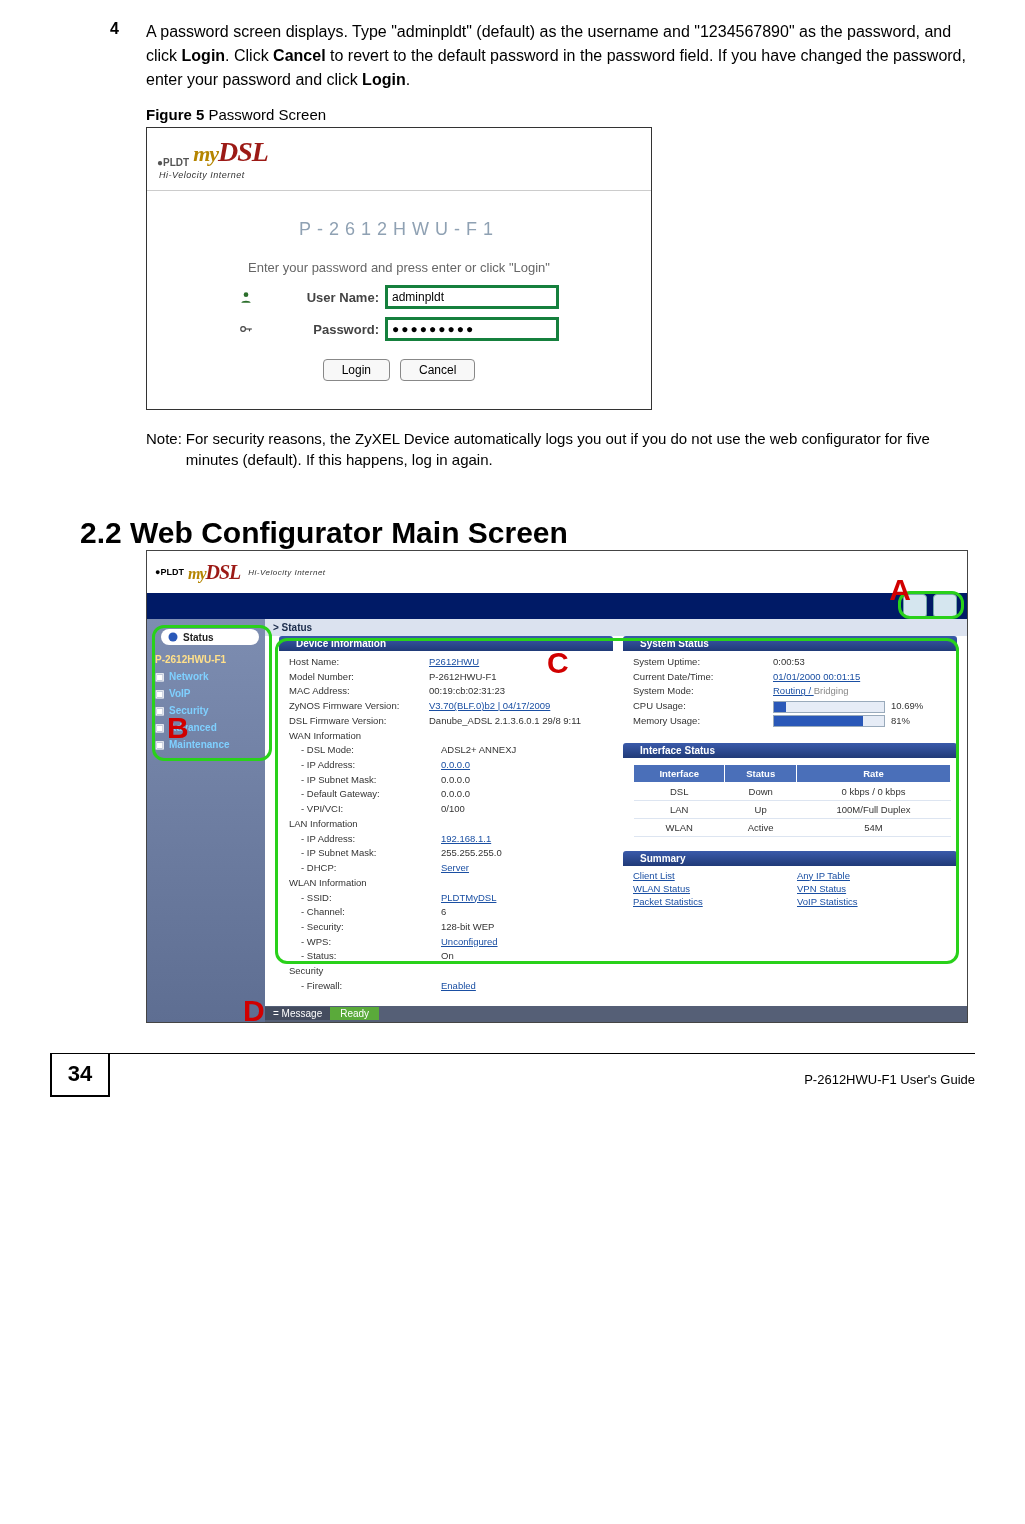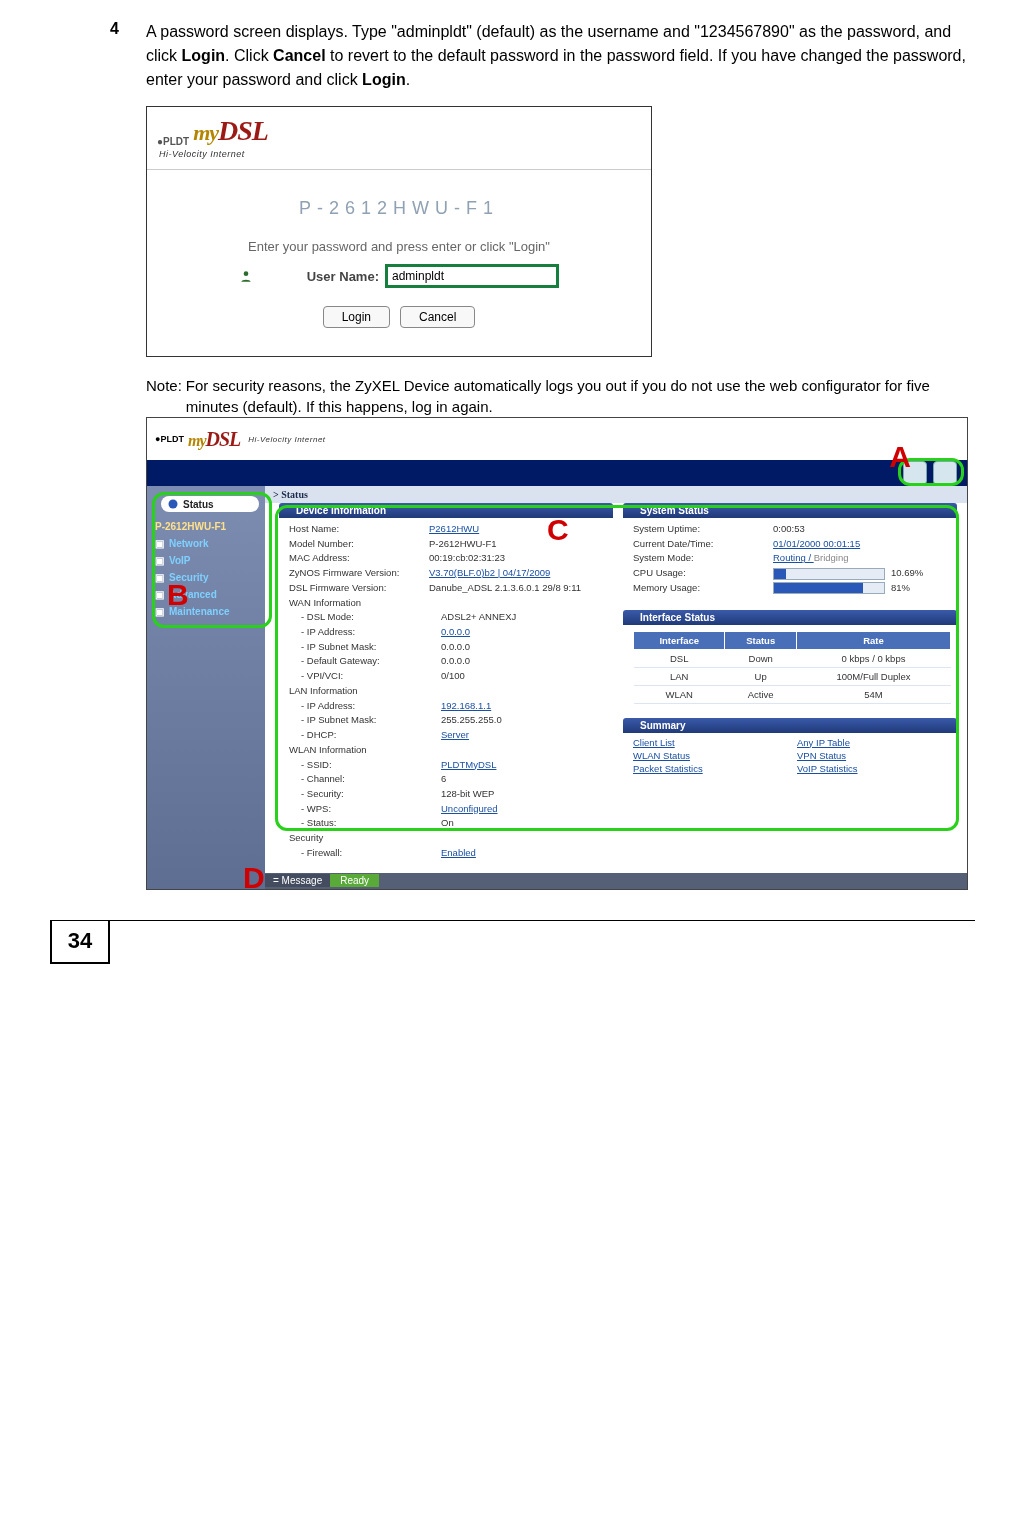--- a/index.html
+++ b/index.html
@@ -214,21 +214,20 @@
     flex: 1;
     background: #fff;
     position: relative;
   }
   .breadcrumb {
     background: #dbe2ef;
     padding: 3px 8px;
     font-size: 10px;
     color: #1a2b4a;
     font-weight: bold;
-    font-family: Liberation Serif, serif;
   }
   .refresh-row {
     display: flex;
     justify-content: flex-end;
     align-items: center;
     gap: 6px;
     padding: 6px 10px;
     font-size: 10px;
     color: #333;
   }
@@ -386,20 +385,23 @@
 <div class="page">
 
 
   <div class="step-row">
     <div class="step-num">4</div>
     <div class="step-text">
       <span>A password screen displays. Type "adminpldt" (default) as the username and "1234567890" as the password, and click </span><b>Login</b><span>. Click </span><b>Cancel</b><span> to revert to the default password in the password field. If you have changed the password, enter your password and click </span><b>Login</b><span>.</span>
     </div>
   </div>
 
+  <div class="fig-label">
+    <b>Figure 5</b><span>   Password Screen</span>
+  </div>
 
   <div class="login-figure">
     <div class="login-header">
       <div>
         <div class="pldt-logo">●PLDT</div>
       </div>
       <div class="mydsl-logo">
         <span class="my">my</span><span>DSL</span>
       </div>
     </div>
@@ -412,33 +414,45 @@
       <div class="login-form-row">
         <span class="login-icon">
           <svg viewBox="0 0 24 24" width="14" height="18">
               <circle cx="12" cy="8" r="4" fill="#2b6e2b"></circle>
               <path d="M4 22c0-5 16-5 16 0" fill="#2b6e2b"></path>
             </svg>
         </span>
         <span class="login-label">User Name:</span>
         <input class="login-input" value="adminpldt" style="">
       </div>
+      <div class="login-form-row">
+        <span class="login-icon">
+          <svg viewBox="0 0 24 24" width="14" height="18">
+              <circle cx="7" cy="12" r="4" fill="none" stroke="#444" stroke-width="2"></circle>
+              <line x1="11" y1="12" x2="22" y2="12" stroke="#444" stroke-width="2"></line>
+              <line x1="18" y1="12" x2="18" y2="16" stroke="#444" stroke-width="2"></line>
+            </svg>
+        </span>
+        <span class="login-label">Password:</span>
+        <input class="login-input pw" value="●●●●●●●●●" style="">
+      </div>
 
       <div class="login-buttons">
         <button class="login-btn">Login</button>
         <button class="login-btn">Cancel</button>
       </div>
     </div>
   </div>
 
   <div class="note">
     <span class="note-label">Note: </span>
     <span>For security reasons, the ZyXEL Device automatically logs you out if you do not use the web configurator for five minutes (default). If this happens, log in again.</span>
   </div>
 
+  <div class="section-heading">2.2  Web Configurator Main Screen</div>
 
 
   <div class="main-figure">
 
     <div class="main-top-white">
       <div class="pldt-logo" style="font-size:9px;">●PLDT</div>
       <div class="mydsl-logo" style="font-size:20px;">
         <span class="my" style="font-size:16px;">my</span><span>DSL</span>
       </div>
       <div class="login-tagline" style="margin:0 0 0 4px; font-size:8px;">Hi-Velocity Internet</div>
@@ -681,15 +695,16 @@
 
     <div class="annot-box" style="top:87px; left:128px; right:8px; height:320px;"></div>
     <div class="annot-label" style="top:95px; left:400px;">C</div>
 
     <div class="annot-label" style="bottom:-6px; left:96px;">D</div>
   </div>
 
 
   <div class="footer-row">
     <div class="page-number-box">34</div>
+    <div class="footer-guide">P-2612HWU-F1 User's Guide</div>
   </div>
 
 </div>
 
 </body></html>

